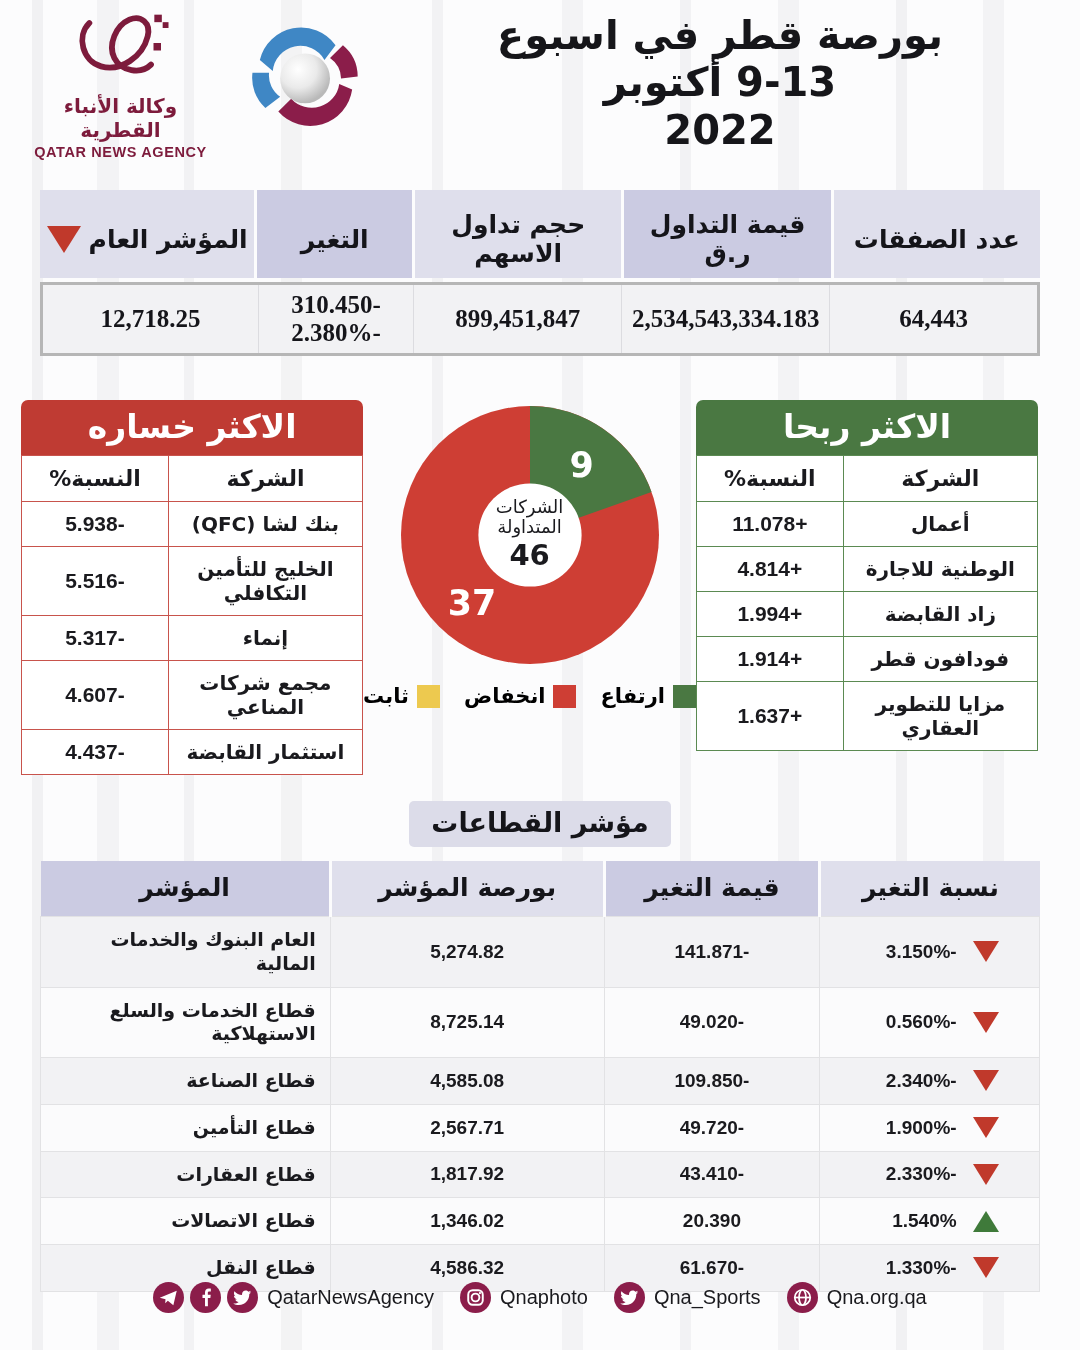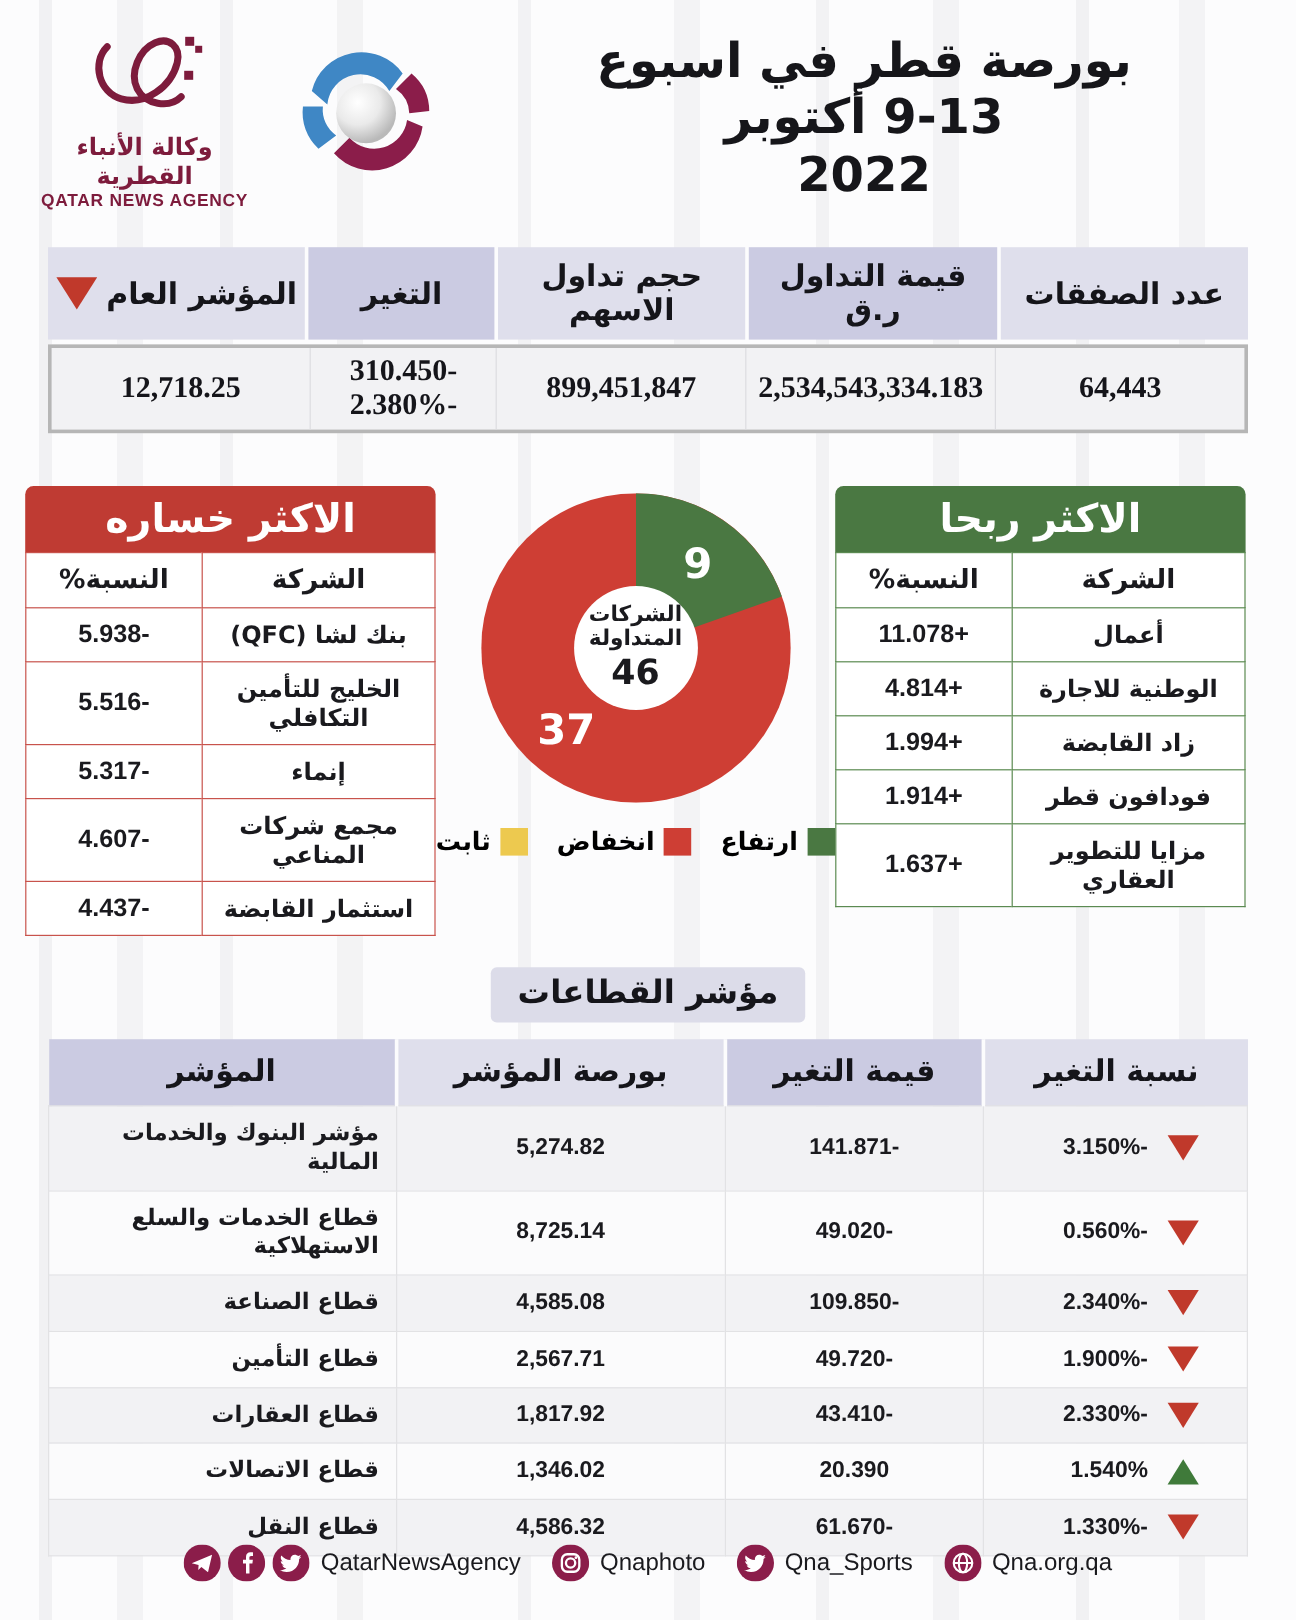--- a/index.html
+++ b/index.html
@@ -20,21 +20,21 @@
     position: absolute; inset: 0;
     background:
       linear-gradient(90deg, transparent 0 3%, #f1f1f3 3% 4%, transparent 4% 9%, #f3f3f5 9% 11%, transparent 11% 17%, #f2f2f4 17% 18%, transparent 18% 26%, #f3f3f4 26% 28%, transparent 28% 40%, #f2f2f4 40% 41%, transparent 41% 52%, #f3f3f5 52% 54%, transparent 54% 63%, #f2f2f4 63% 64%, transparent 64% 72%, #f3f3f5 72% 74%, transparent 74% 83%, #f1f1f3 83% 84%, transparent 84% 91%, #f3f3f5 91% 93%, transparent 93% 100%);
     pointer-events: none;
   }
   #page > *:not(#watermark) { position: relative; z-index: 2; }
 
   
   .header {
     display: flex; align-items: center; justify-content: flex-start;
-    padding: 22px 28px 6px 28px; gap: 10px;
+    padding: 6px 28px 6px 28px; gap: 10px;
   }
   .qna-logo { width: 185px; flex: 0 0 auto; text-align: center; }
   .qna-mark { width: 100px; height: 84px; margin: 0 auto; display: block; }
   .qna-ar {
     font-size: 20px; font-weight: bold; color: #7d1b3c;
     letter-spacing: 0px; margin-top: 4px;
   }
   .qna-en {
     font-size: 14.5px; font-weight: bold; color: #7d1b3c;
     letter-spacing: 0.6px; margin-top: 2px;
@@ -47,21 +47,21 @@
     color: #16161a; padding-right: 10px;
   }
   .title-line { white-space: nowrap; }
 
   
   .summary-wrap { margin: 24px 40px 0 40px; }
   .summary-head { display: flex; gap: 3px; }
   .summary-head .cell {
     flex: 1 1 0;
     background: #dfdfec;
-    padding: 9px 4px 10px 4px;
+    padding: 20px 4px 10px 4px;
     text-align: center;
     font-size: 25px; font-weight: bold; color: #15151a;
     display: flex; align-items: center; justify-content: center; gap: 8px;
     min-height: 52px;
   }
   .summary-head .cell.alt { background: #cbcbe2; }
   .summary-head .cell.idx { flex: 1.04 1 0; }
   .summary-head .cell.chg { flex: 0.74 1 0; }
   .tri-down {
     width: 0; height: 0; flex: 0 0 auto;
@@ -118,21 +118,21 @@
   table.movers th:first-child, table.movers td:first-child { width: 57%; }
   table.movers td.pct { font-family: "Liberation Sans", sans-serif; font-size: 21px; }
 
   
   .donut-wrap { position: relative; width: 258px; height: 258px; margin-top: 6px; }
   .donut-wrap svg { width: 258px; height: 258px; display: block; }
   .donut-center {
     position: absolute; left: 50%; top: 50%; transform: translate(-50%,-50%);
     text-align: center; width: 120px;
   }
-  .donut-center .lbl { font-size: 18px; font-weight: bold; color: #1a1a1e; line-height: 1.12; }
+  .donut-center .lbl { font-size: 18px; font-weight: normal; color: #1a1a1e; line-height: 1.12; }
   .donut-center .val { font-size: 29px; font-weight: bold; color: #1a1a1e; margin-top: 1px; }
   .slice-label { font-size: 27px; font-weight: bold; fill: #ffffff; }
   .legend { display: flex; gap: 24px; margin-top: 20px; align-items: center; }
   .legend .item { display: flex; align-items: center; gap: 8px; }
   .legend .swatch { width: 23px; height: 23px; flex: 0 0 auto; }
   .legend .lab { font-size: 21px; font-weight: bold; color: #000000; }
 
   
   .sectors { margin: 26px 40px 0 40px; }
   .sectors-title {
@@ -371,21 +371,21 @@
       <tbody>
         <tr>
           <td class="pctcell">
             <span class="pct-inner">
                 <span class="tri-down" style="border-left-width:13px;border-right-width:13px;border-top-width:21px;"></span>
                 <span class="num">-3.150%</span>
               </span>
           </td>
           <td>-141.871</td>
           <td>5,274.82</td>
-          <td class="name">مؤشر البنوك والخدمات المالية</td>
+          <td class="name">العام البنوك والخدمات المالية</td>
         </tr>
         <tr>
           <td class="pctcell">
             <span class="pct-inner">
                 <span class="tri-down" style="border-left-width:13px;border-right-width:13px;border-top-width:21px;"></span>
                 <span class="num">-0.560%</span>
               </span>
           </td>
           <td>-49.020</td>
           <td>8,725.14</td>

